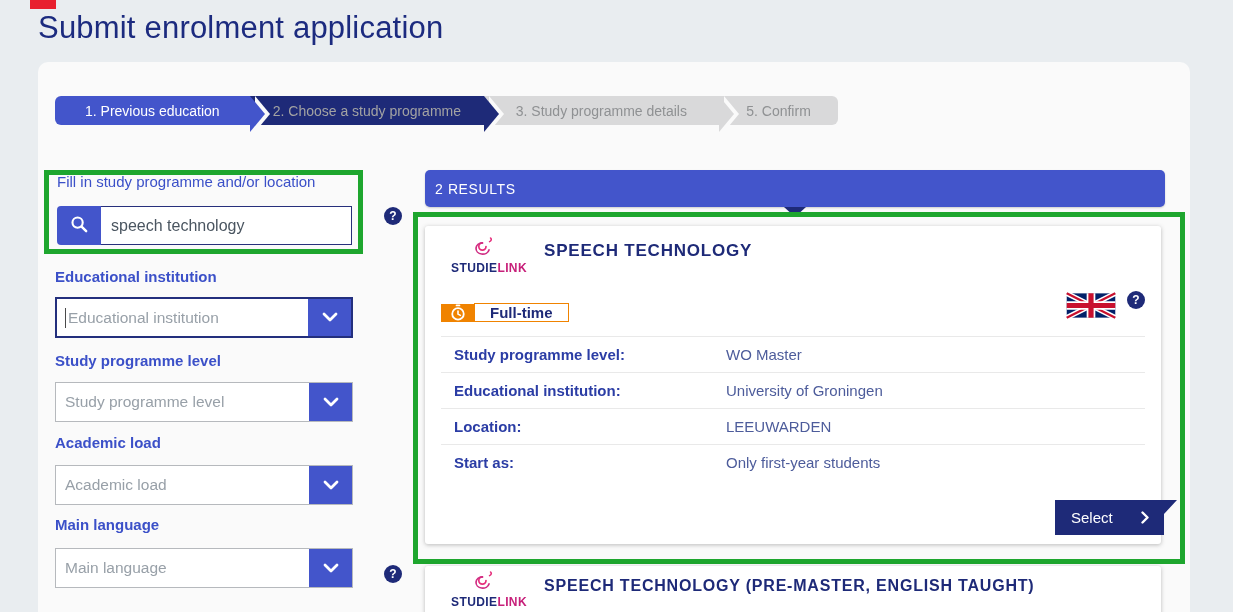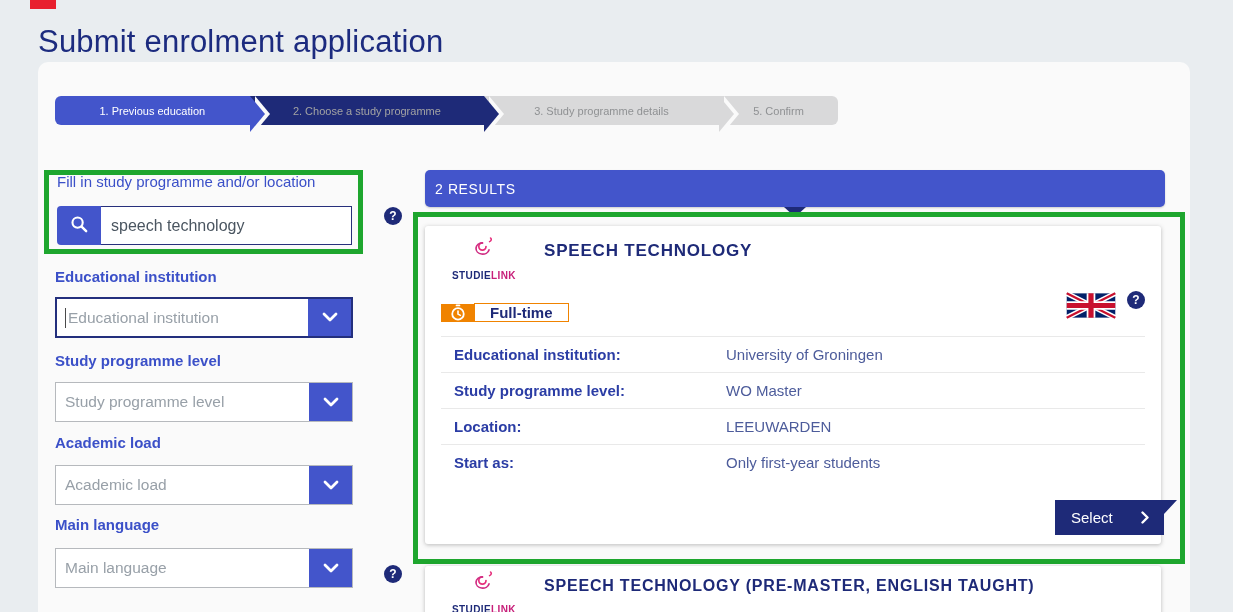--- a/index.html
+++ b/index.html
@@ -3,30 +3,30 @@
 <meta charset="utf-8">
 <style>
   * { margin:0; padding:0; box-sizing:border-box; }
   html,body { width:1233px; height:612px; }
   body { font-family:"Liberation Sans", sans-serif; }
 
   .page { position:relative; width:1233px; height:612px; background:#e9edf0; overflow:hidden; }
 
   .red-marker { position:absolute; left:30px; top:0; width:26px; height:9px; background:#e8202e; }
 
-  .page-title { position:absolute; left:38px; top:24px; font-size:31px; font-weight:500;
+  .page-title { position:absolute; left:38px; top:10px; font-size:31px; font-weight:500;
                 color:#1c2b7f; letter-spacing:0.2px; }
 
   .panel { position:absolute; left:38px; top:62px; width:1152px; height:550px;
            background:#fafafa; border-radius:10px 10px 0 0; overflow:hidden; }
 
   
   .steps { position:absolute; left:17px; top:26px; width:998px; height:37px; display:flex; }
   .step { position:relative; display:flex; align-items:center; justify-content:center;
-          font-size:11px; white-space:nowrap;margin-top:8px; }
+          font-size:14px; white-space:nowrap;margin-top:8px; }
   .step::before, .step::after { content:""; position:absolute; left:100%; top:0; width:0; height:0;
           border-top:18.5px solid transparent; border-bottom:18.5px solid transparent; }
   .step::before { border-left:15px solid #fafafa; margin-left:5px; z-index:1; }
   .step::after  { border-left:15px solid transparent; z-index:2; }
   .step.s1 { background:#4355cb; color:#fff; z-index:5; border-radius:6px 0 0 6px; flex-basis:19.5%; }
   .step.s1::after { border-left-color:#4355cb; }
   .step.s2 { background:#1e2a78; color:#a3a3a3; z-index:4; flex-basis:23.5%; }
   .step.s2::after { border-left-color:#1e2a78; }
   .step.s3, .step.s4, .step.s5 { background:#d9d9da; color:#8f9193; }
   .step.s3 { z-index:3; flex-basis:23.5%; }
@@ -77,21 +77,21 @@
                  border-top:10px solid #1e2a78; }
 
   .card { position:absolute; left:387px; width:736px; background:#fff; border-radius:3px;
           box-shadow:0 1px 4px rgba(70,70,70,0.35); }
   .card1 { top:164px; height:318px; }
   .card2 { top:504px; height:60px; }
 
   .brand { position:absolute; width:66px; text-align:center; line-height:1; cursor:pointer; }
   .card1 .brand { left:26px; top:11px; }
   .card2 .brand { left:26px; top:5px; }
-  .brand-text { font-size:10px; font-weight:bold; letter-spacing:0.4px; margin-top:11px; }
+  .brand-text { font-size:12px; font-weight:bold; letter-spacing:0.4px; margin-top:2px; }
   .brand-text .b1 { color:#1e2a78; } .brand-text .b2 { color:#c7207a; }
 
   .card-title { position:absolute; left:119px; font-size:17px; font-weight:bold;
                 color:#1e2a78; letter-spacing:0.8px; }
   .card1 .card-title { top:15px; }
   .card2 .card-title { top:11px; font-size:16px; }
 
   .badge { position:absolute; left:16px; top:66px; height:30px; display:flex;align-items:flex-end; }
   .badge-icon { width:33px; background:#f08300; display:flex; align-items:center; justify-content:center; }
   .badge-text { border:1px solid #f08300; background:#fff; color:#1e2a78; font-weight:bold;
@@ -235,26 +235,26 @@
             <path d="M0,0 L56,28 M56,0 L0,28" stroke="#C8102E" stroke-width="2.6"></path>
             <path d="M28,0 V28 M0,14 H56" stroke="#fff" stroke-width="10"></path>
             <path d="M28,0 V28 M0,14 H56" stroke="#C8102E" stroke-width="6"></path>
           </g>
         </svg>
       </span>
       <div class="help help3">?</div>
 
       <div class="details">
         <div class="drow">
+          <span class="dlabel">Study programme level:</span>
+          <span class="dvalue">WO Master</span>
+        </div>
+        <div class="drow">
           <span class="dlabel">Educational institution:</span>
           <span class="dvalue">University of Groningen</span>
-        </div>
-        <div class="drow">
-          <span class="dlabel">Study programme level:</span>
-          <span class="dvalue">WO Master</span>
         </div>
         <div class="drow">
           <span class="dlabel">Location:</span>
           <span class="dvalue">LEEUWARDEN</span>
         </div>
         <div class="drow">
           <span class="dlabel">Start as:</span>
           <span class="dvalue">Only first-year students</span>
         </div>
       </div>

